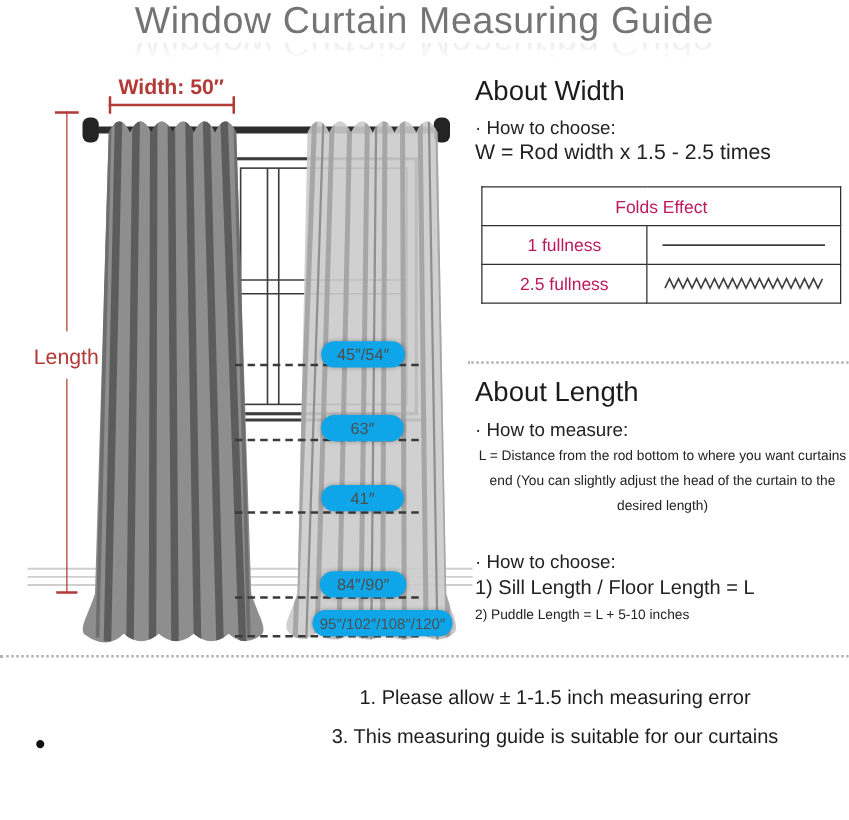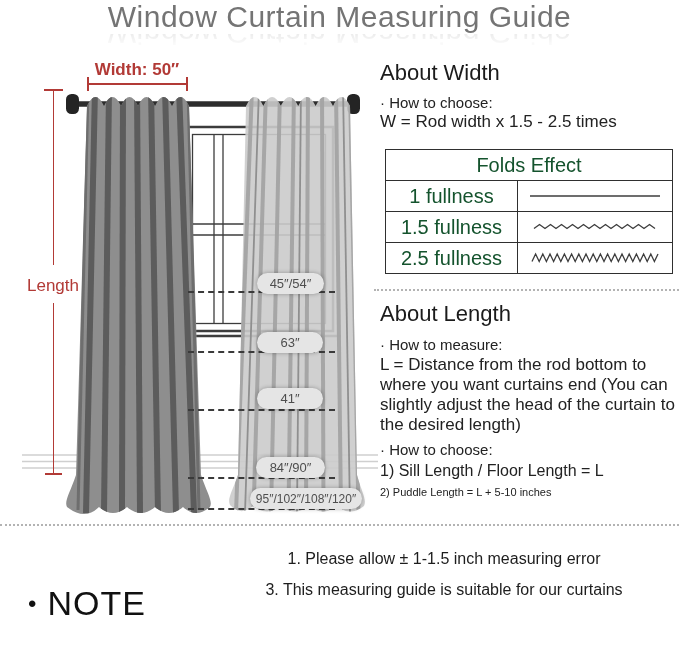--- a/index.html
+++ b/index.html
@@ -30,49 +30,49 @@
   .len-seg.a { top: 34px;  height: 176px; }
   .len-seg.b { top: 248px; height: 171px; }
   .len-tick  { position: absolute; left: 45px; top: 418px; width: 17px; border-top: 2px solid #b23a36; }
   .length-label { position: absolute; left: 21px; top: 221px; width: 64px; text-align: center;
     font-size: 17px; }
 
   .dash { position: absolute; left: 188px; width: 147px; border-top: 2px dashed #3a3a3a; }
   .dash.d1 { top: 236px; } .dash.d2 { top: 296px; } .dash.d3 { top: 354px; }
   .dash.d4 { top: 422px; } .dash.d5 { top: 453px; }
 
-  .pill { position: absolute; height: 21px; border-radius: 11px; background: #e5e5e5;
+  .pill { position: absolute; height: 21px; border-radius: 11px; background: #0ea5e9;
     box-shadow: 0 0 4px rgba(0,0,0,.30); display: flex; align-items: center; justify-content: center;
     font-size: 13px; color: #4e4e4e; white-space: nowrap; }
   .pill.p1 { left: 257px; top: 218px; width: 67px; }
   .pill.p2 { left: 257px; top: 277px; width: 66px; }
   .pill.p3 { left: 257px; top: 333px; width: 66px; }
   .pill.p4 { left: 256px; top: 402px; width: 69px; }
   .pill.p5 { left: 250px; top: 433px; width: 112px; font-size: 12px; }
 
   
-  .rc { position: absolute; }
+  .rc { position: absolute; text-align: center; }
   .h2 { font-size: 22px; font-weight: 400; color: #1b1b1b; }
   .aw-h  { left: 380px; top: 60px; }
   .aw-intro { left: 380px; top: 94px; font-size: 15px; }
   .aw-formula { left: 380px; top: 112px; font-size: 17px; }
 
   table.folds { position: absolute; left: 385px; top: 149px; width: 288px; border-collapse: collapse; }
   table.folds th, table.folds td { border: 1.6px solid #2f2f2f; height: 31px; font-weight: 400;
-    font-size: 20px; text-align: center; vertical-align: middle; color: #14532d; }
+    font-size: 14px; text-align: center; vertical-align: middle; color: #be185d; }
   table.folds td.glyph { width: 155px; }
   td.glyph svg { display: block; margin: 0 auto; }
 
   .sep { position: absolute; border-top: 2px dotted #b3b3b3; }
   .sep1 { left: 374px; top: 289px; width: 305px; }
   .sep2 { left: 0; top: 524px; width: 679px; }
 
   .al-h { left: 380px; top: 301px; }
   .al-mlabel { left: 380px; top: 336px; font-size: 15px; }
-  .al-mtext  { left: 380px; top: 355px; width: 300px; font-size: 17px; line-height: 20px; }
+  .al-mtext  { left: 380px; top: 355px; width: 300px; font-size: 11px; line-height: 20px; }
   .al-clabel { left: 380px; top: 441px; font-size: 15px; }
   .al-item1  { left: 380px; top: 462px; font-size: 16px; }
   .al-item2  { left: 380px; top: 486px; font-size: 11px; }
 
   
   .note-head { position: absolute; left: 28px; top: 584px; display: flex; align-items: center; gap: 11px; }
   .note-bullet { font-size: 24px; color: #111; line-height: 1; }
   .note-title { font-size: 34px; color: #111; letter-spacing: 1px; font-weight: 400; }
   .note-items { position: absolute; left: 213px; top: 548px; width: 462px; font-size: 16px;
     color: #1d1d1d; line-height: 21px; list-style: none; }
@@ -194,28 +194,20 @@
   <tbody>
     <tr>
       <td>1 fullness</td>
       <td class="glyph">
         <svg width="150" height="12" viewBox="0 0 150 12">
           <line x1="10" y1="6" x2="140" y2="6" stroke="#3d3d3d" stroke-width="1.4"></line>
         </svg>
       </td>
     </tr>
     <tr>
-      <td>1.5 fullness</td>
-      <td class="glyph">
-        <svg width="150" height="12" viewBox="0 0 150 12">
-          <polyline transform="translate(14,0)" fill="none" stroke="#3d3d3d" stroke-width="1.3" points="0.0,7.5 5.5,3.5 11.0,7.5 16.5,3.5 22.0,7.5 27.5,3.5 33.0,7.5 38.5,3.5 44.0,7.5 49.5,3.5 55.0,7.5 60.5,3.5 66.0,7.5 71.5,3.5 77.0,7.5 82.5,3.5 88.0,7.5 93.5,3.5 99.0,7.5 104.5,3.5 110.0,7.5 115.5,3.5 121.0,7.5"></polyline>
-        </svg>
-      </td>
-    </tr>
-    <tr>
       <td>2.5 fullness</td>
       <td class="glyph">
         <svg width="150" height="12" viewBox="0 0 150 12">
           <polyline transform="translate(12,0)" fill="none" stroke="#3d3d3d" stroke-width="1.3" points="0.0,9.5 3.6,2 7.2,9.5 10.8,2 14.4,9.5 18.0,2 21.6,9.5 25.2,2 28.8,9.5 32.4,2 36.0,9.5 39.6,2 43.2,9.5 46.8,2 50.4,9.5 54.0,2 57.6,9.5 61.2,2 64.8,9.5 68.4,2 72.0,9.5 75.6,2 79.2,9.5 82.8,2 86.4,9.5 90.0,2 93.6,9.5 97.2,2 100.8,9.5 104.4,2 108.0,9.5 111.6,2 115.2,9.5 118.8,2 122.4,9.5 126.0,2"></polyline>
         </svg>
       </td>
     </tr>
   </tbody>
 </table>
 
@@ -225,18 +217,17 @@
 <div class="rc al-mlabel">· How to measure:</div>
 <div class="rc al-mtext">L = Distance from the rod bottom to where you want curtains end  (You can slightly adjust the head of the curtain to the desired length)</div>
 <div class="rc al-clabel">· How to choose:</div>
 <div class="rc al-item1">1)  Sill Length / Floor Length = L</div>
 <div class="rc al-item2">2)  Puddle Length = L + 5-10 inches</div>
 
 <div class="sep sep2"></div>
 
 <div class="note-head">
   <span class="note-bullet">•</span>
-  <span class="note-title">NOTE</span>
 </div>
 <ul class="note-items">
   <li>1. Please allow ± 1-1.5 inch measuring error</li>
   <li>3. This measuring guide is suitable for our curtains</li>
 </ul>
 
 </body></html>

